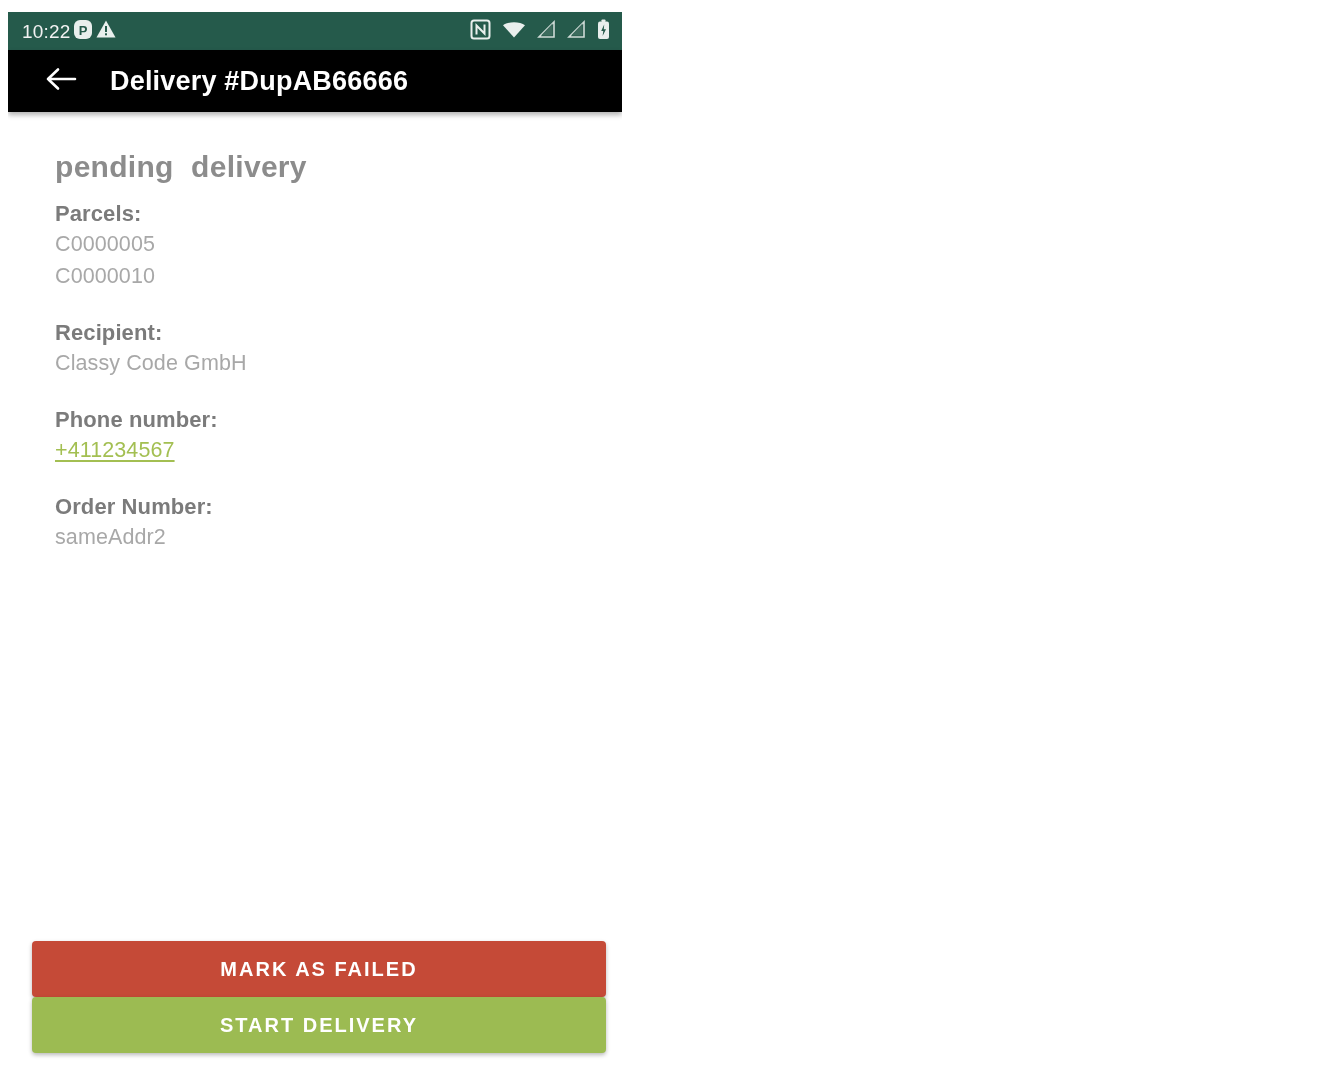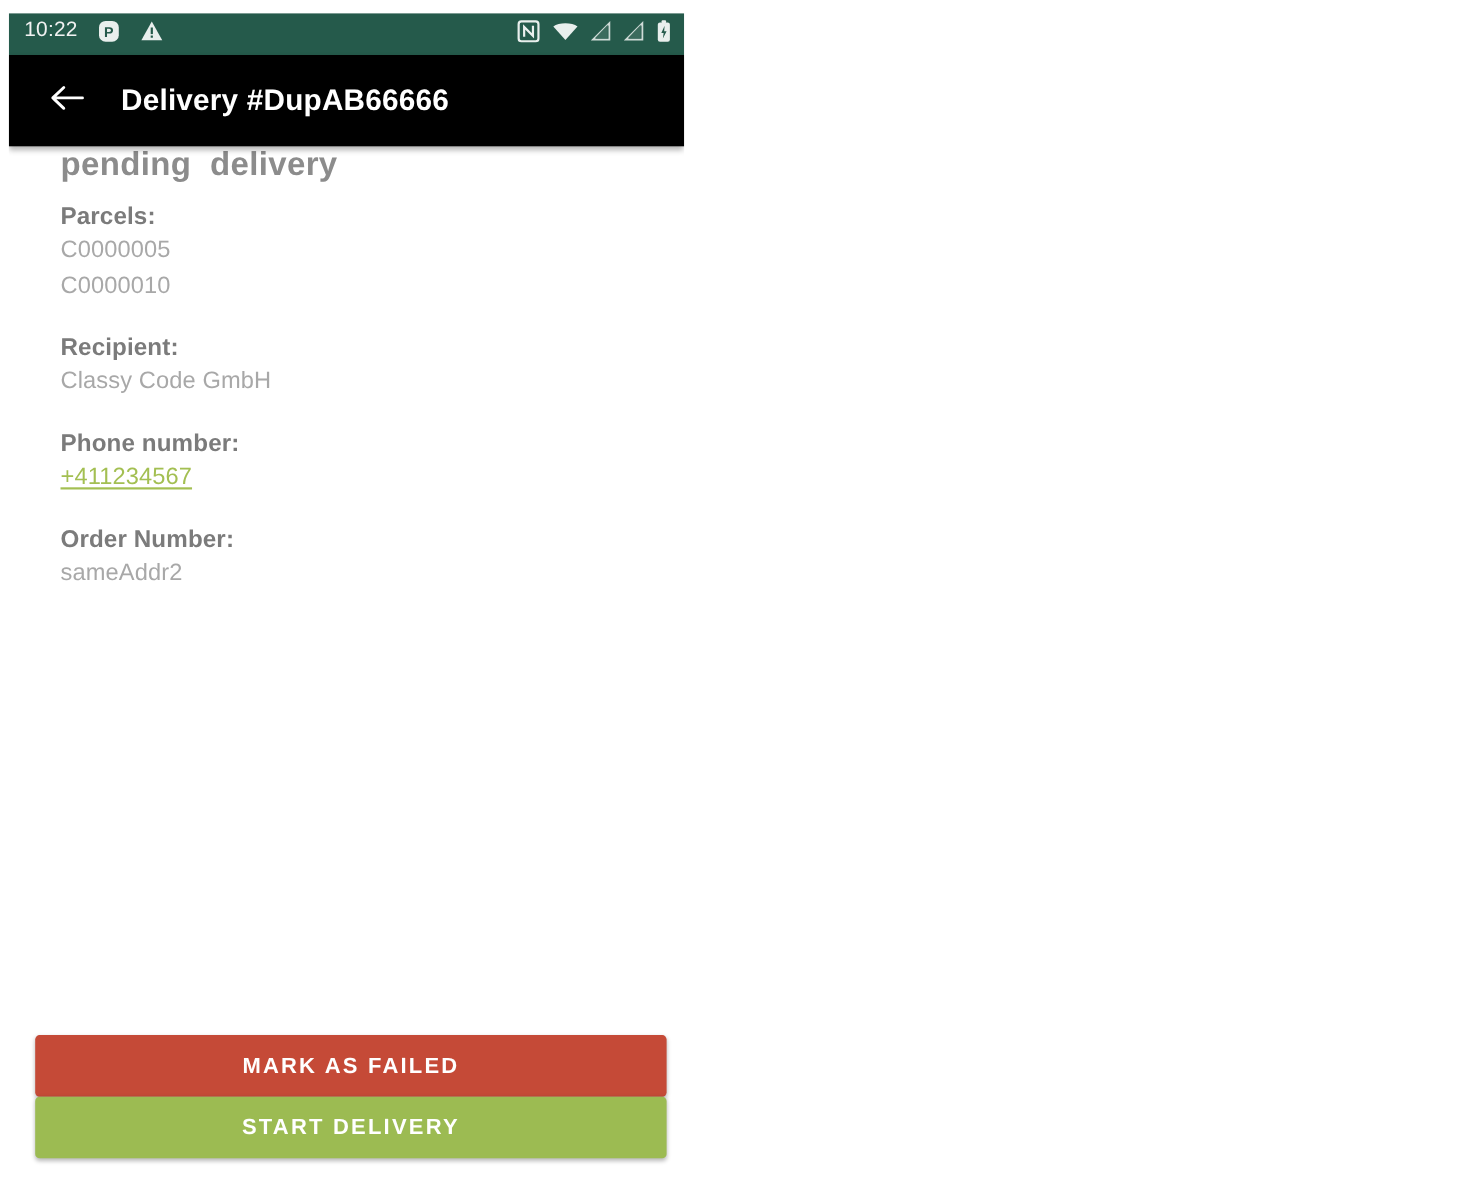--- a/index.html
+++ b/index.html
@@ -31,41 +31,42 @@
     position: relative;
     height: 38px;
     background: #255a4b;
     display: flex;
     align-items: center;
     padding: 0 12px 0 14px;
     box-sizing: border-box;
   }
   #status-left {
     display: flex;
-    gap: 18px;
+    align-items: center;
+    gap: 2px;
   }
   #status-right {
     margin-left: auto;
     display: flex;
     align-items: center;
     gap: 11px;
   }
   .status-clock {
     color: #f2f2f2;
     font-size: 19px;
     font-weight: 400;
     letter-spacing: 0.2px;
     line-height: 1;
   }
   .st-ico { display: block; }
 
   
   #app-bar {
     position: relative;
-    height: 83px;
+    height: 62px;
     background: #000000;
     display: flex;
     align-items: center;
     padding-left: 30px;
     box-sizing: border-box;
     box-shadow: 0 3px 5px rgba(0,0,0,0.30);
     z-index: 5;
   }
   #back-button {
     width: 46px;
@@ -89,20 +90,21 @@
   #content {
     position: relative;
     padding: 0 0 0 47px;
   }
   #delivery-state {
     color: #8c8c8c;
     font-size: 30px;
     font-weight: bold;
     letter-spacing: 0.3px;
     margin: 0;
+    padding-top: 38px;
     white-space: pre;
   }
   .field-block {
     margin-top: 24px;
   }
   .field-block.first { margin-top: 14px; }
   .field-label {
     color: #7b7b7b;
     font-size: 22px;
     font-weight: bold;

